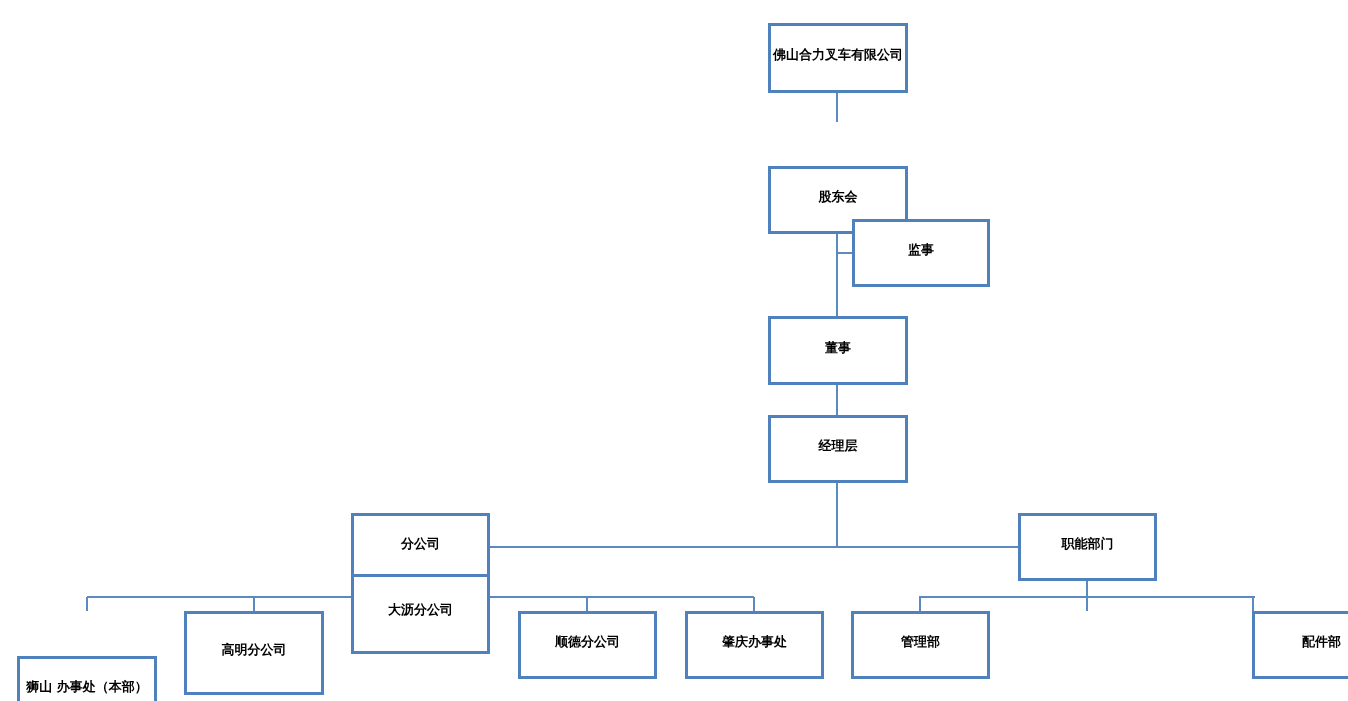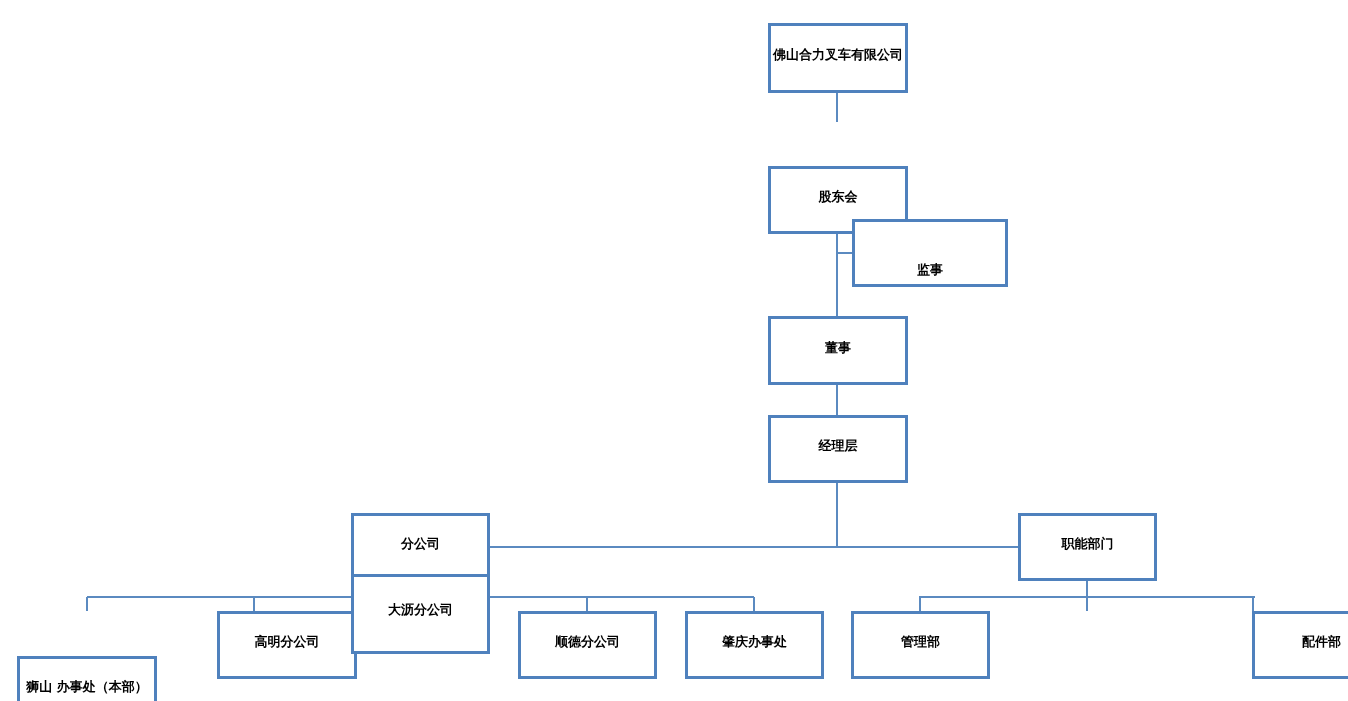--- a/index.html
+++ b/index.html
@@ -71,41 +71,41 @@
   <div class="h" style="left:919px;  top:596px; width:336px;"></div>
   <div class="v" style="left:919px;  top:597px; height:14px;"></div>
   <div class="v" style="left:1252px; top:597px; height:14px;"></div>
 
   <div class="node" style="left:768px; top:23px;  width:140px; height:70px;">
       <span>佛山合力叉车有限公司</span>
     </div>
   <div class="node" style="left:768px; top:122px; width:140px; height:68px;margin-top:44px;">
       <span>股东会</span>
     </div>
-  <div class="node" style="left:852px; top:219px; width:156px; height:68px;align-items:flex-end;">
+  <div class="node" style="left:852px; top:219px; width:138px; height:68px;">
       <span>监事</span>
     </div>
   <div class="node" style="left:768px; top:415px; width:140px; height:68px;">
       <span>经理层</span>
     </div>
   <div class="node" style="left:768px; top:316px; width:140px; height:69px;">
       <span>董事</span>
     </div>
 
   <div class="node" style="left:351px;  top:513px; width:139px; height:68px;">
       <span>分公司</span>
     </div>
   <div class="node" style="left:1018px; top:513px; width:139px; height:68px;">
       <span>职能部门</span>
     </div>
 
   <div class="node" style="left:17px;   top:625px; width:140px; height:68px;margin-top:31px;">
       <span>狮山 办事处（本部）</span>
     </div>
-  <div class="node" style="left:184px;  top:611px; width:140px; height:68px;margin-left:33px;">
+  <div class="node" style="left:184px;  top:611px; width:140px; height:84px;">
       <span>高明分公司</span>
     </div>
   <div class="node" style="left:351px;  top:574px; width:139px; height:80px;font-family:Liberation Mono, monospace;">
       <span>大沥分公司</span>
     </div>
   <div class="node" style="left:518px;  top:611px; width:139px; height:68px;">
       <span>顺德分公司</span>
     </div>
   <div class="node" style="left:685px;  top:611px; width:139px; height:68px;">
       <span>肇庆办事处</span>

